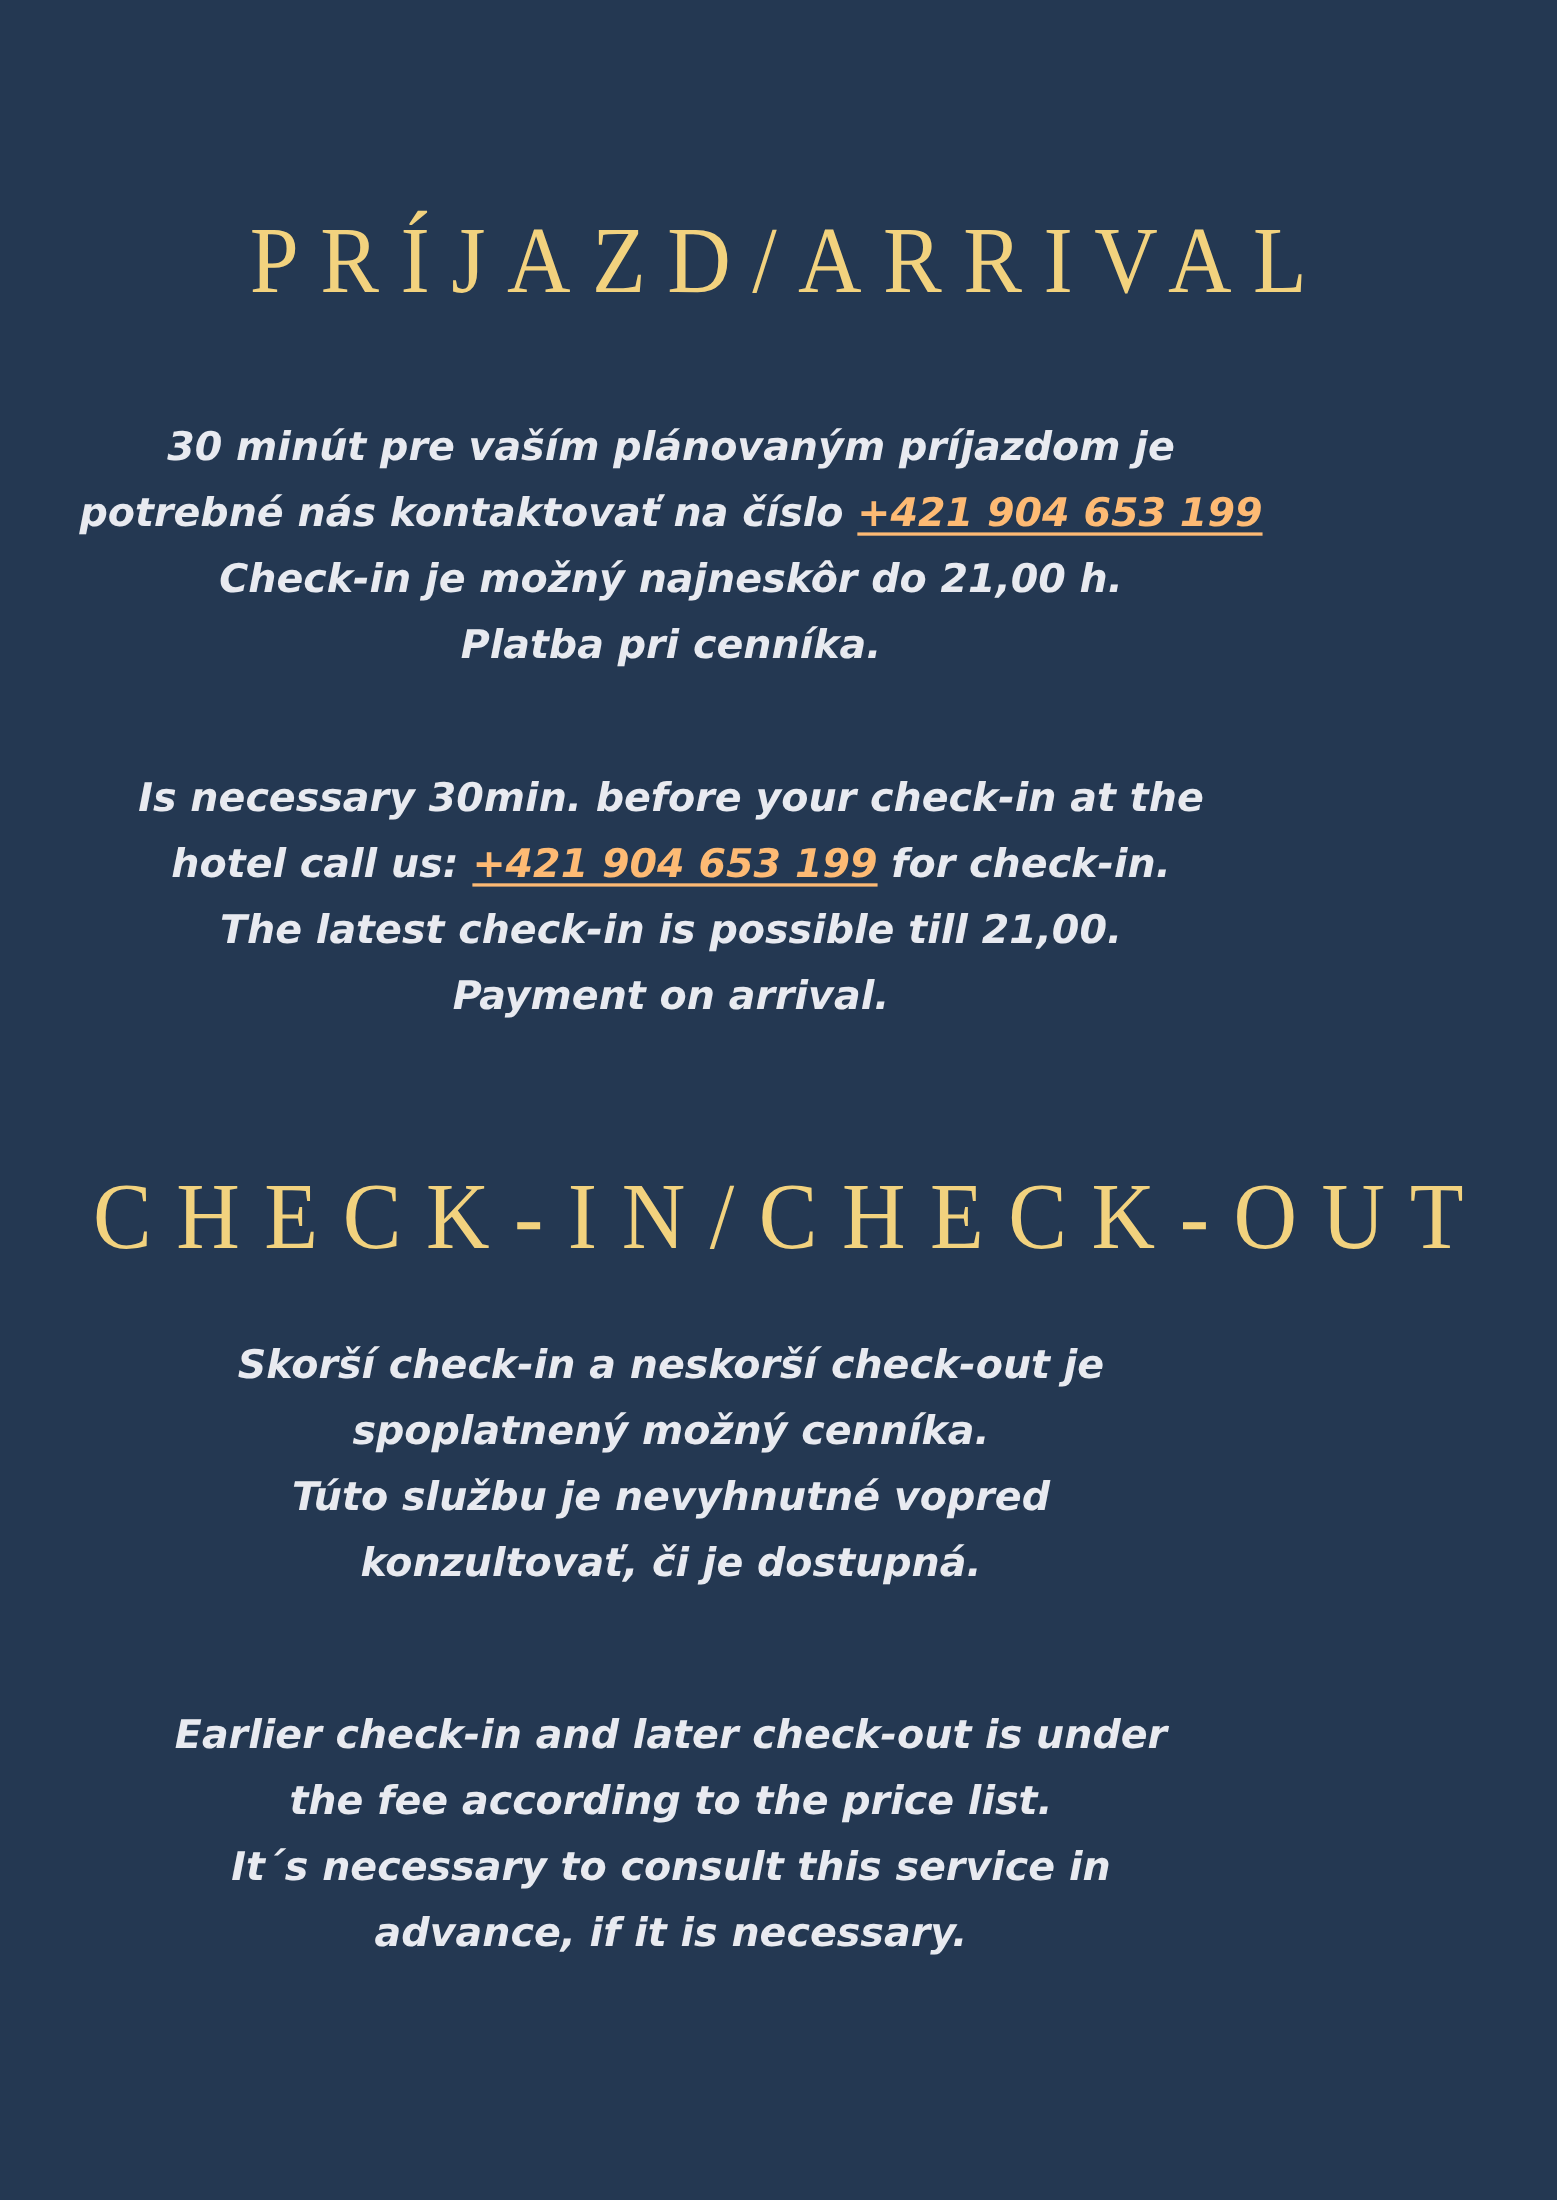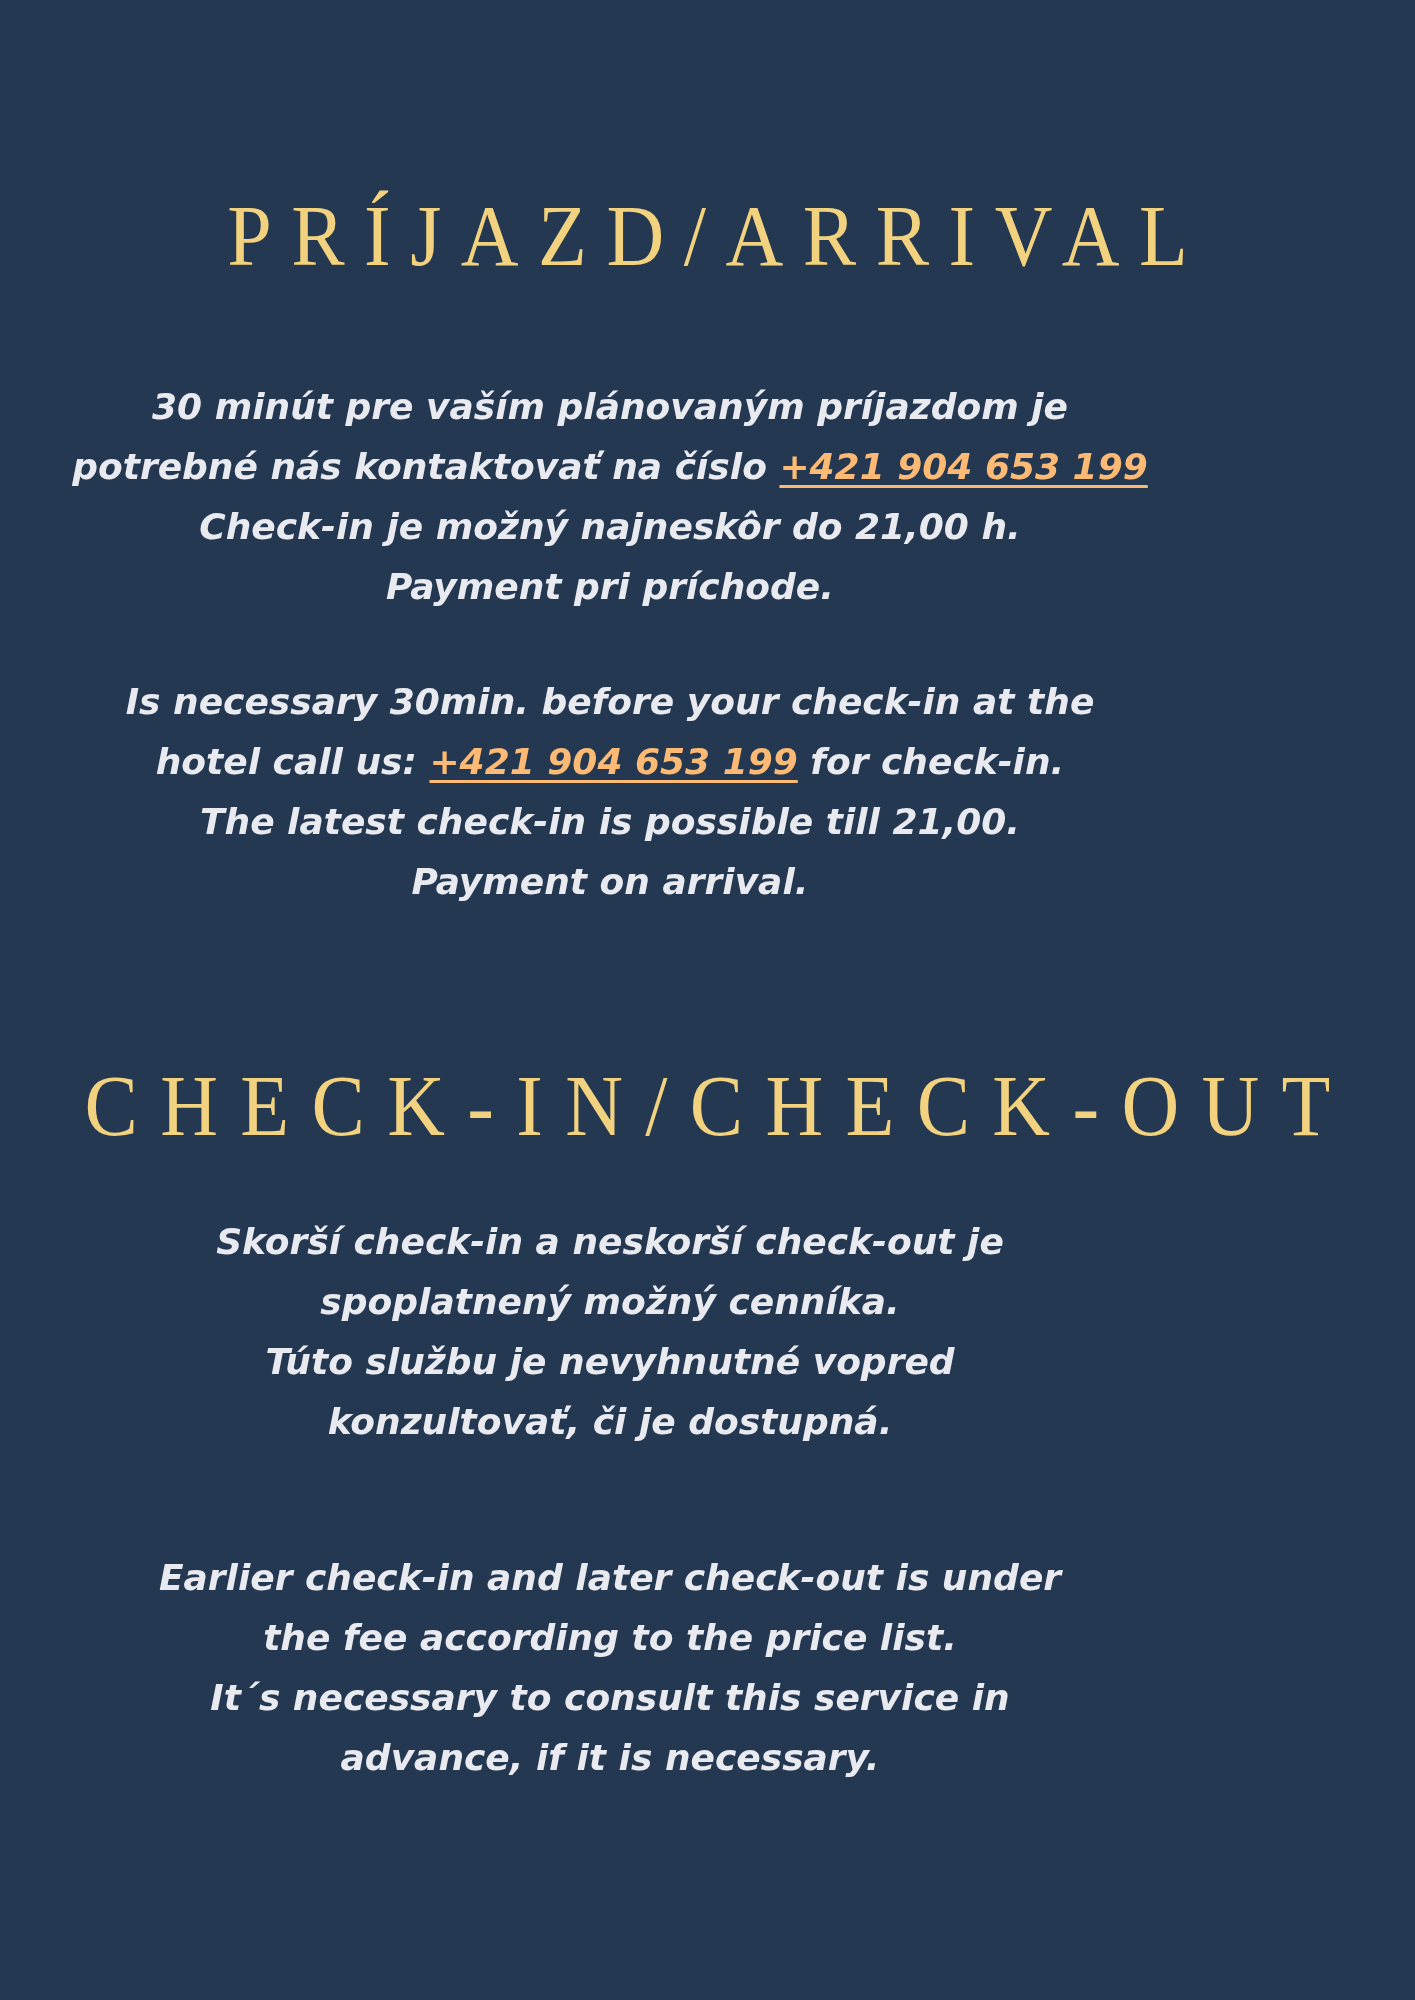--- a/index.html
+++ b/index.html
@@ -59,34 +59,34 @@
       display: block;
       white-space: nowrap;
     }
     .phone {
       color: #fdba74;
       text-decoration: underline;
       text-decoration-thickness: 3px;
       text-underline-offset: 6px;
     }
     .p1 { top: 377px; }
-    .p2 { top: 672px; }
+    .p2 { top: 696px; }
     .p3 { top: 1212px; }
     .p4 { top: 1548px; }
   </style>
 </head>
 <body>
 
 <h1 class="heading h-arrival">PRÍJAZD/ARRIVAL</h1>
 
 <p class="para p1">
   <span class="line">30 minút pre vaším plánovaným príjazdom je</span>
   <span class="line"><span>potrebné nás kontaktovať na číslo </span><a class="phone">+421 904 653 199</a></span>
   <span class="line">Check-in je možný najneskôr do 21,00 h.</span>
-  <span class="line">Payment pri príchode.</span>
+  <span class="line">Platba pri cenníka.</span>
 </p>
 
 <p class="para p2">
   <span class="line">Is necessary 30min. before your check-in at the</span>
   <span class="line"><span>hotel call us: </span><a class="phone">+421 904 653 199</a><span> for check-in.</span></span>
   <span class="line">The latest check-in is possible till 21,00.</span>
   <span class="line">Payment on arrival.</span>
 </p>
 
 <h1 class="heading h-checkin">CHECK-IN/CHECK-OUT</h1>

